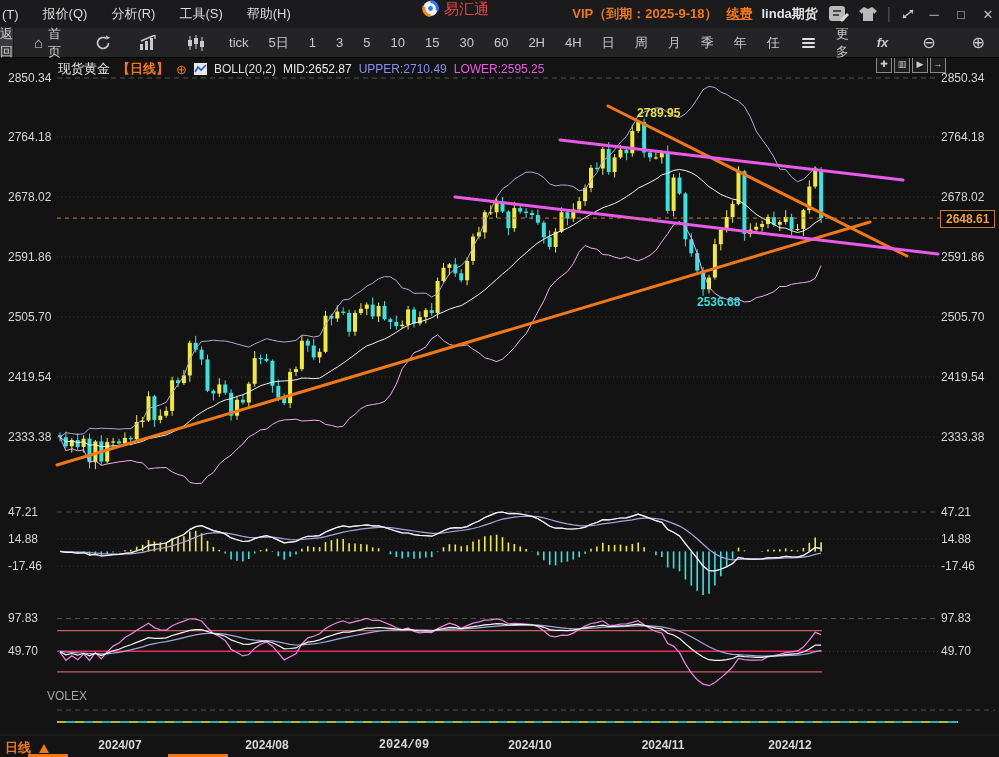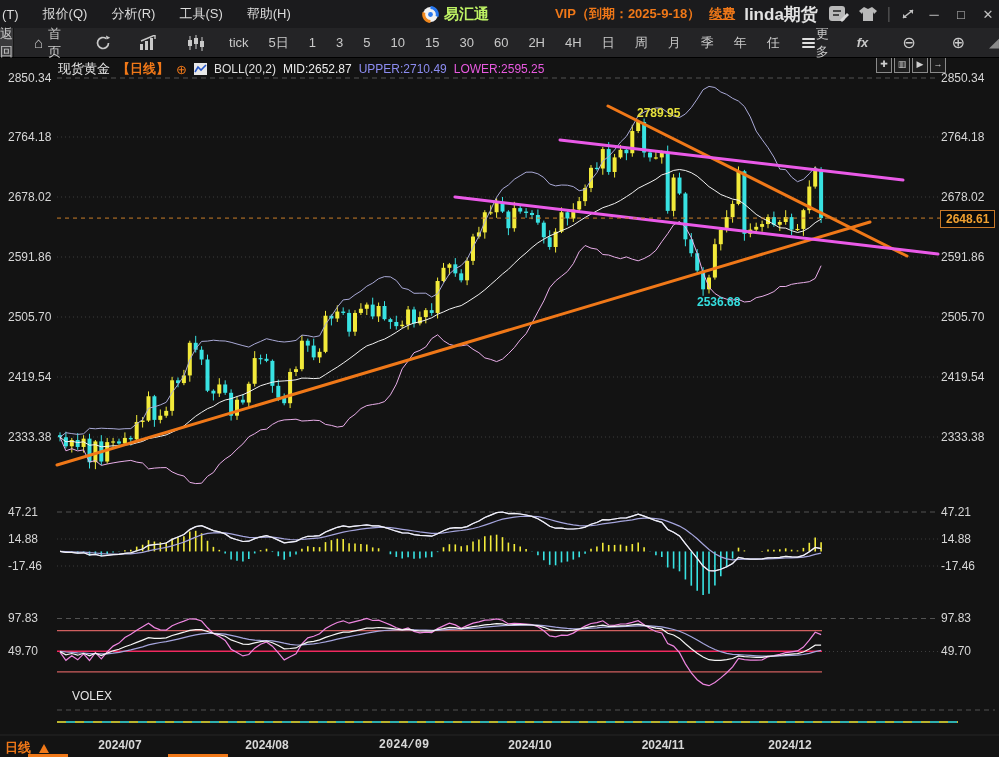--- a/index.html
+++ b/index.html
@@ -3,37 +3,37 @@
 <meta charset="utf-8">
 <style>
   html,body{margin:0;padding:0;background:#000;}
   .app{position:relative;width:999px;height:757px;background:#131313;overflow:hidden;
        font-family:"Liberation Sans","DejaVu Sans",sans-serif;}
   
   .titlebar{position:absolute;left:0;top:0;width:999px;height:28px;background:#1b1b1d;z-index:6;
             display:flex;align-items:center;}
   .menus{display:flex;align-items:center;margin-left:2px;}
   .menu-item{color:#dcdcdc;font-size:13px;margin-right:24px;cursor:default;}
-  .brand{position:absolute;left:422px;top:0;height:28px;display:flex;align-items:center;gap:5px;
-         color:#bef264;font-weight:bold;font-size:15px;}
+  .brand{position:absolute;left:422px;top:0;height:28px;display:flex;gap:5px;
+         color:#ef4444;font-weight:normal;font-size:15px;}
   .tbr{position:absolute;right:2px;top:0;height:28px;display:flex;align-items:center;gap:9px;}
   .vip{font-weight:bold;font-size:13px;text-align:center;}
   .renew{font-weight:bold;font-size:13px;text-decoration:underline;cursor:pointer;}
-  .account{color:#e2e2e2;font-weight:bold;font-size:17px;}
+  .account{color:#e2e2e2;font-weight:bold;font-size:13px;}
   .wbtn{color:#c0c0c0;font-size:13px;width:18px;text-align:center;cursor:pointer;}
   .sep{color:#555;}
   
   .toolbar{position:absolute;left:0;top:28px;width:999px;height:29px;background:#242426;z-index:6;
            display:flex;align-items:center;color:#c9c9c9;font-size:13px;border-bottom:1px solid #000;}
   .backbtn{width:56px;height:29px;background:#3a3a3c;display:flex;align-items:center;justify-content:center;
            border-right:1px solid #161616;cursor:pointer;}
   .homebtn{display:flex;align-items:center;gap:5px;padding:0 20px;cursor:pointer;}
   .tico{padding:0 14px;display:flex;align-items:center;cursor:pointer;}
   .pbtn{padding:0 10px;cursor:pointer;white-space:nowrap;}
-  .morebtn{display:flex;align-items:center;gap:1px;padding:0 12px;cursor:pointer;}
+  .morebtn{display:flex;align-items:center;gap:21px;padding:0 12px;cursor:pointer;}
   .hamb{display:inline-block;}
   .hamb i{display:block;width:13px;height:2px;background:#e0e0e0;margin:2px 0;border-radius:1px;}
   .fxbtn{font-style:italic;font-weight:bold;padding:0 16px;cursor:pointer;}
   .zbtn{font-size:16px;padding:0 18px;cursor:pointer;}
   .cornerglyph{color:#8a8a8a;margin-left:6px;}
   
   #csvg{position:absolute;left:0;top:0;z-index:1;}
   .ov{position:absolute;z-index:3;pointer-events:none;}
   .chart-hdr{left:58px;top:60px;display:flex;align-items:center;gap:7px;font-size:12px;color:#e6e6e6;}
   .hdr-seg{white-space:nowrap;}
@@ -622,21 +622,21 @@
 
   <div class="cicons">
     <div class="cic">✚</div>
     <div class="cic">▥</div>
     <div class="cic">▶</div>
     <div class="cic">→</div>
   </div>
 
 
 
-  <div class="ov" style="left:72px;top:689px;font-size:12px;color:#e5e5e5;text-align:center;">VOLEX</div>
+  <div class="ov" style="left:47px;top:689px;font-size:12px;color:#a3a3a3;text-align:center;">VOLEX</div>
 
   <div class="ann" style="left: 637px; top: 106px; color: rgb(232, 226, 60);">2789.95</div>
   <div class="ann" style="left: 697px; top: 295px; color: rgb(53, 222, 222);">2536.68</div>
 
   <div class="ov price-tag">2648.61</div>
 
   <div id="axL">
       <div class="tick" style="left: 8px; top: 71px; color: rgb(214, 214, 214);">2850.34</div>
       <div class="tick" style="left: 8px; top: 130px; color: rgb(214, 214, 214);">2764.18</div>
       <div class="tick" style="left: 8px; top: 190px; color: rgb(214, 214, 214);">2678.02</div>

